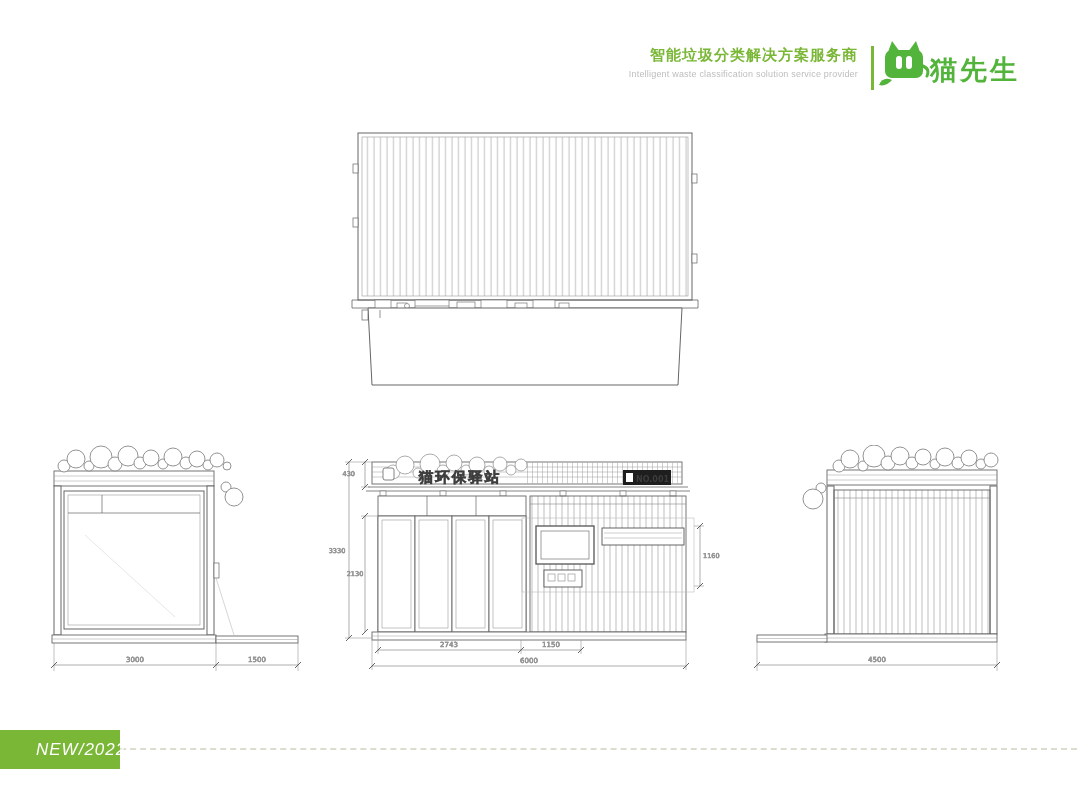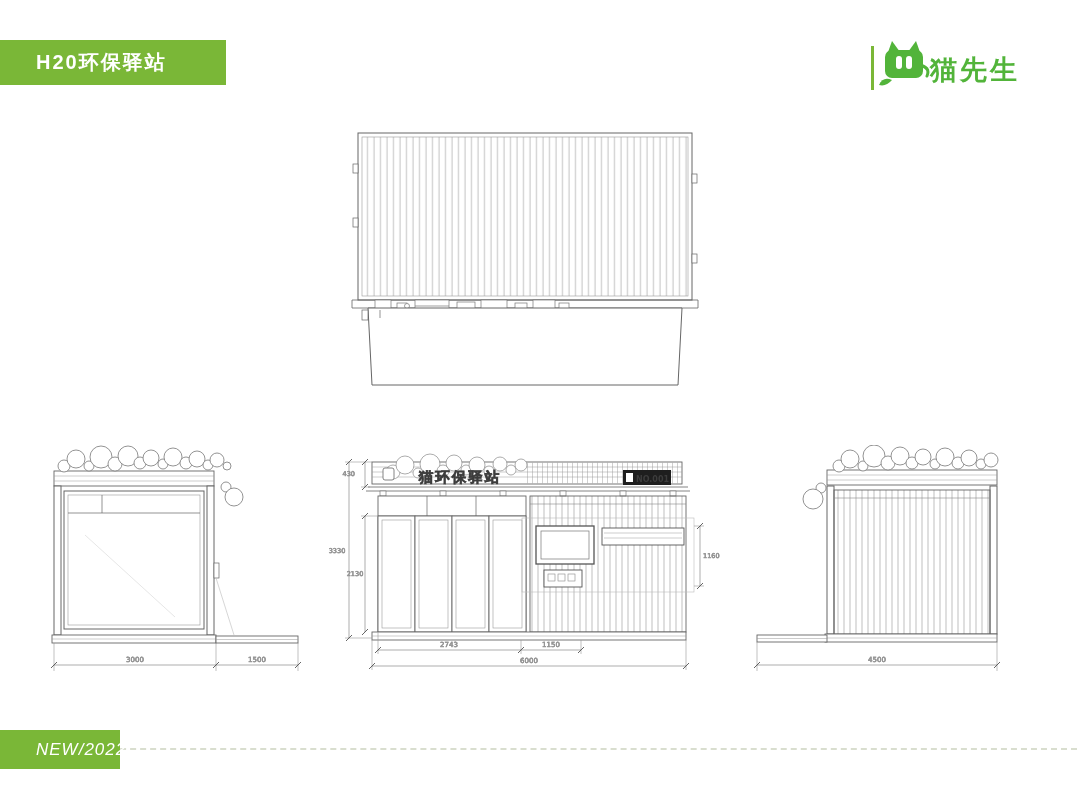--- a/index.html
+++ b/index.html
@@ -33,24 +33,25 @@
   #left-view{left:40px;top:445px;}
   #front-view{left:325px;top:450px;}
   #right-view{left:745px;top:445px;}
   svg text{font-family:"DejaVu Sans","Liberation Sans",sans-serif;fill:#3c3c3c;}
 </style>
 </head>
 <body>
 
 <div class="page">
 
-  <div class="banner">
-    <span>H20环保驿站</span>
+
+  <div class="tagline">
+    <div class="cn">智能垃圾分类解决方案服务商</div>
+    <div class="en">Intelligent waste classification solution service provider</div>
   </div>
-
 
   <div class="divider"></div>
 
   <svg class="logo" viewBox="0 0 54 54">
     <g>
       <path d="M10,17 L15,3 L23,14 Z" fill="#52b43a"></path>
       <path d="M31,14 L39,3 L44,17 Z" fill="#52b43a"></path>
       <rect x="8" y="12" width="38" height="28" rx="7" fill="#52b43a"></rect>
       <rect x="19" y="18" width="6" height="13" rx="3" fill="#ffffff"></rect>
       <rect x="29" y="18" width="6" height="13" rx="3" fill="#ffffff"></rect>

